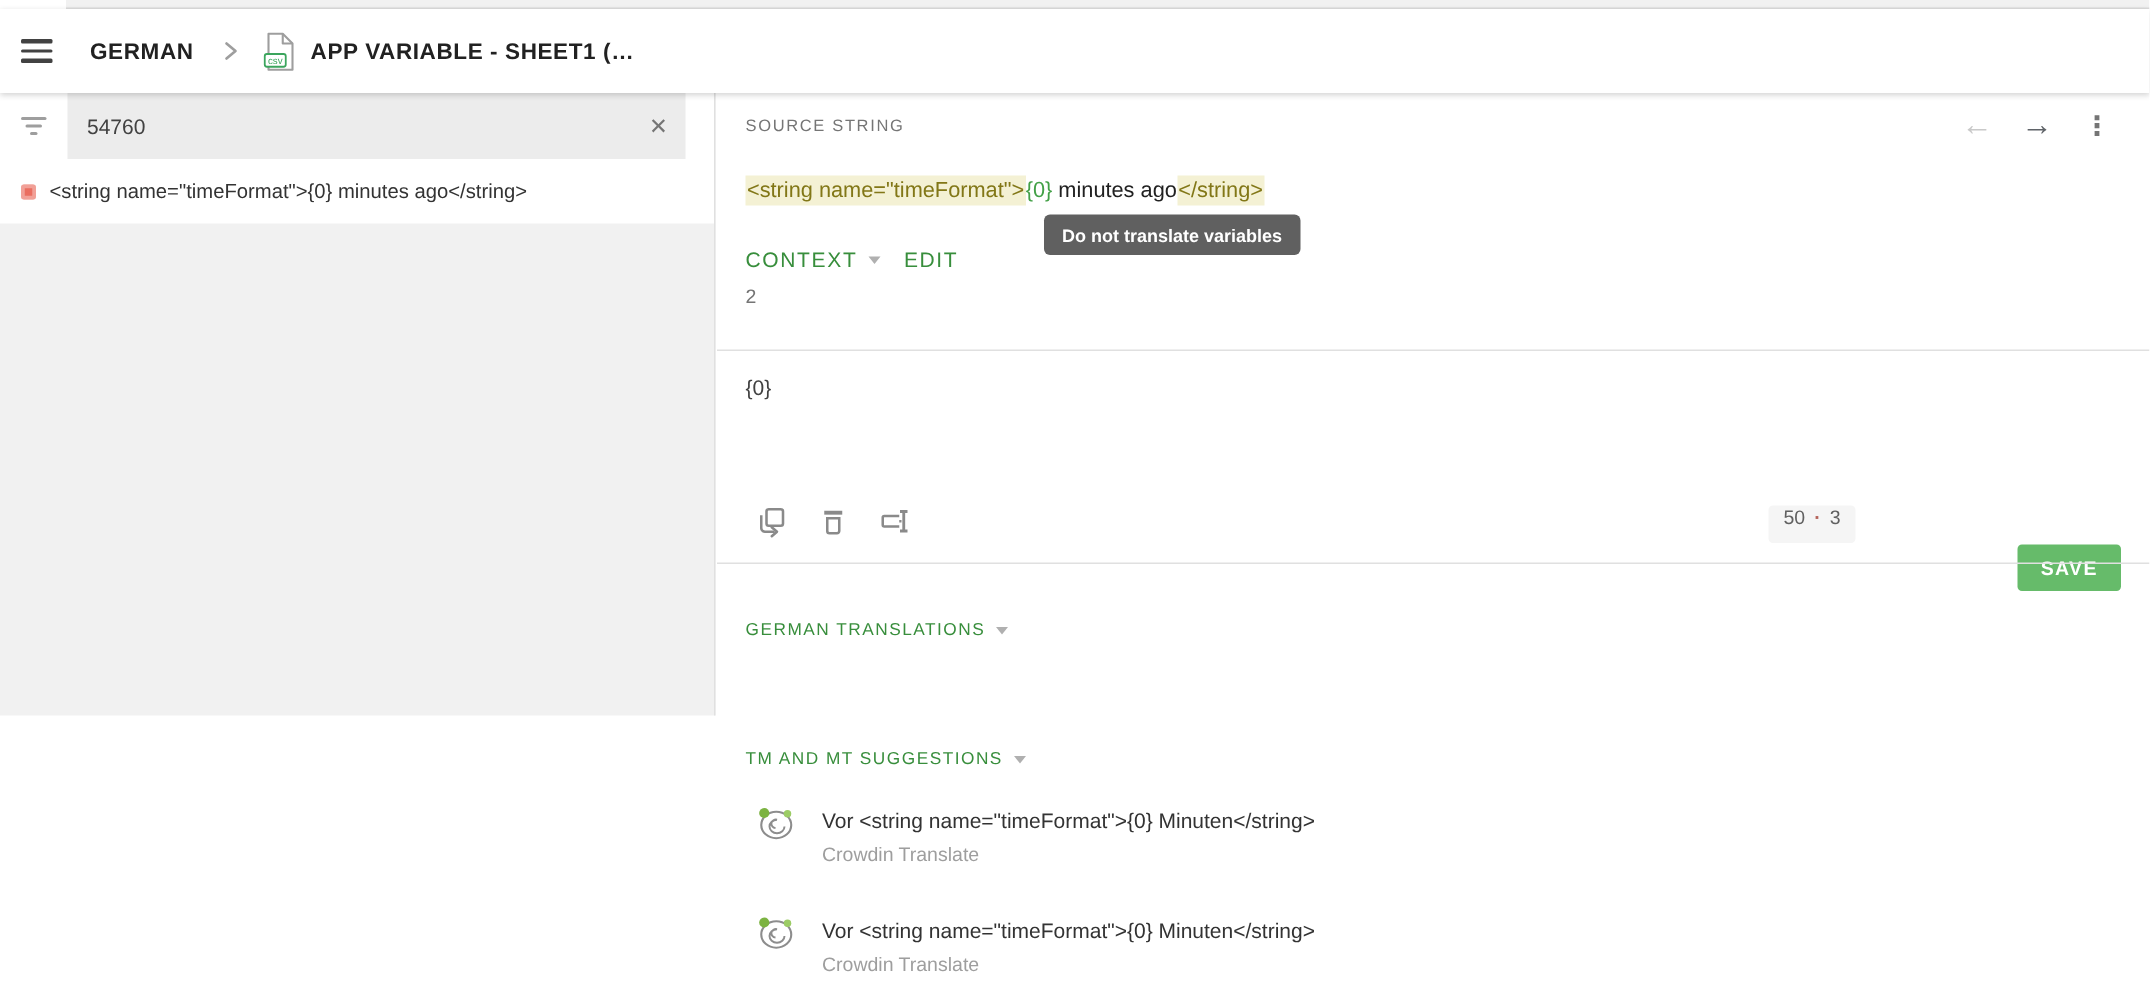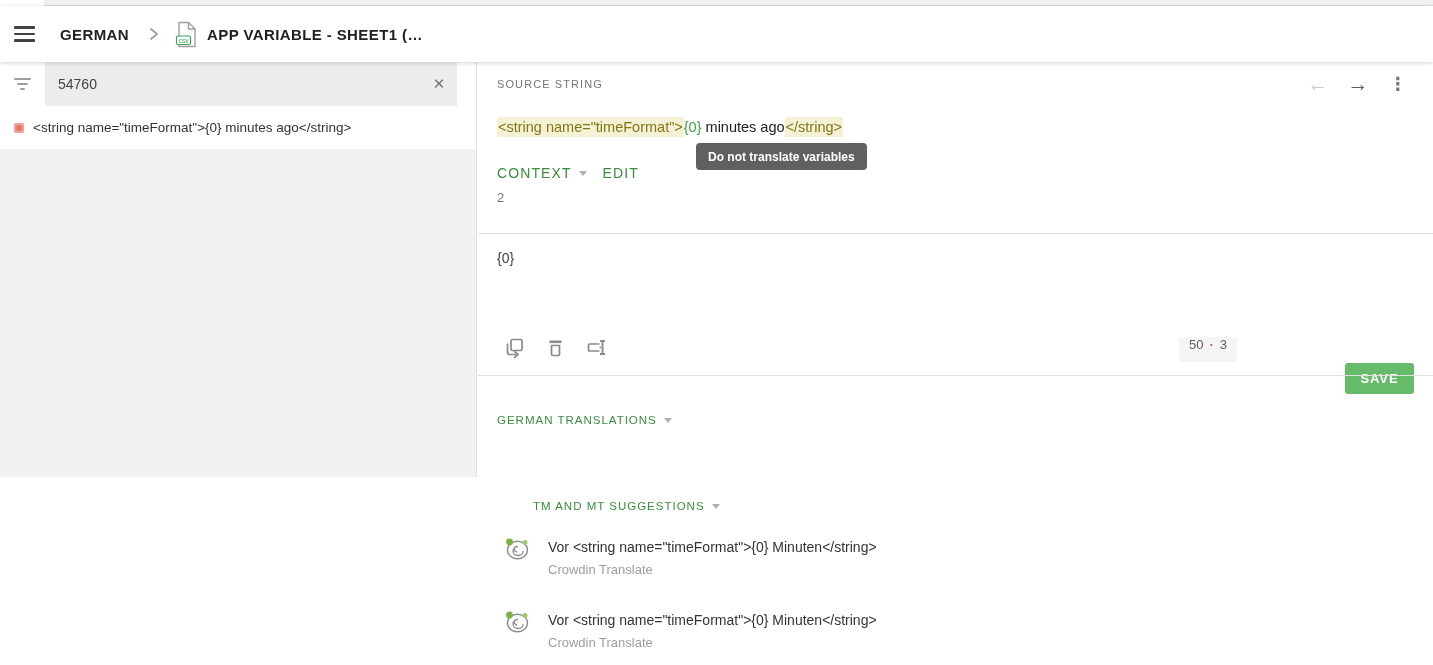--- a/index.html
+++ b/index.html
@@ -61,21 +61,21 @@
   .trans-value { position:absolute; top:188px; left:19px; font-size:14px; color:#424242; }
 
   .toolbar { position:absolute; top:273px; left:24px; display:flex; align-items:center; gap:17px; }
   .tool { width:24px; height:24px; display:flex; align-items:center; justify-content:center; cursor:pointer; }
 
   .counter { position:absolute; top:275px; right:196px; background:#f5f5f5; border-radius:3px; height:25px; padding:0 10px; display:flex; align-items:flex-start; gap:6px; font-size:13px; color:#616161; }
   .counter .dot { color:#b5645b; font-weight:bold; }
   .save-btn { position:absolute; top:271px; right:19px; width:69px; height:31px; background:#66bb6a; border:none; border-radius:3px; color:#fff; font-size:13px; font-weight:bold; letter-spacing:.9px; cursor:pointer; font-family:inherit;margin-top:30px; }
 
   .sec-head { position:absolute; left:19px; display:flex; align-items:center; font-size:11.5px; letter-spacing:1px; }
-  .sh1 { top:352px;justify-content:center; } .sh2 { top:438px;margin-left:36px; }
+  .sh1 { top:352px;justify-content:center; } .sh2 { top:438px; }
   .no-trans { position:absolute; top:385px; left:0; right:0; text-align:center; font-size:13.5px; color:#757575; }
 
   .sugg { position:absolute; left:26px; right:20px; display:flex; cursor:pointer; }
   .sg1 { top:475px; } .sg2 { top:548px; }
   .sugg-icon { width:27px; height:24px; margin-right:17px; flex:none; }
   .sugg-text { font-size:14px; color:#333; line-height:20px; }
   .sugg-src { font-size:13px; color:#9e9e9e; margin-top:5px; }
 
   svg { display:block; }
 </style>

